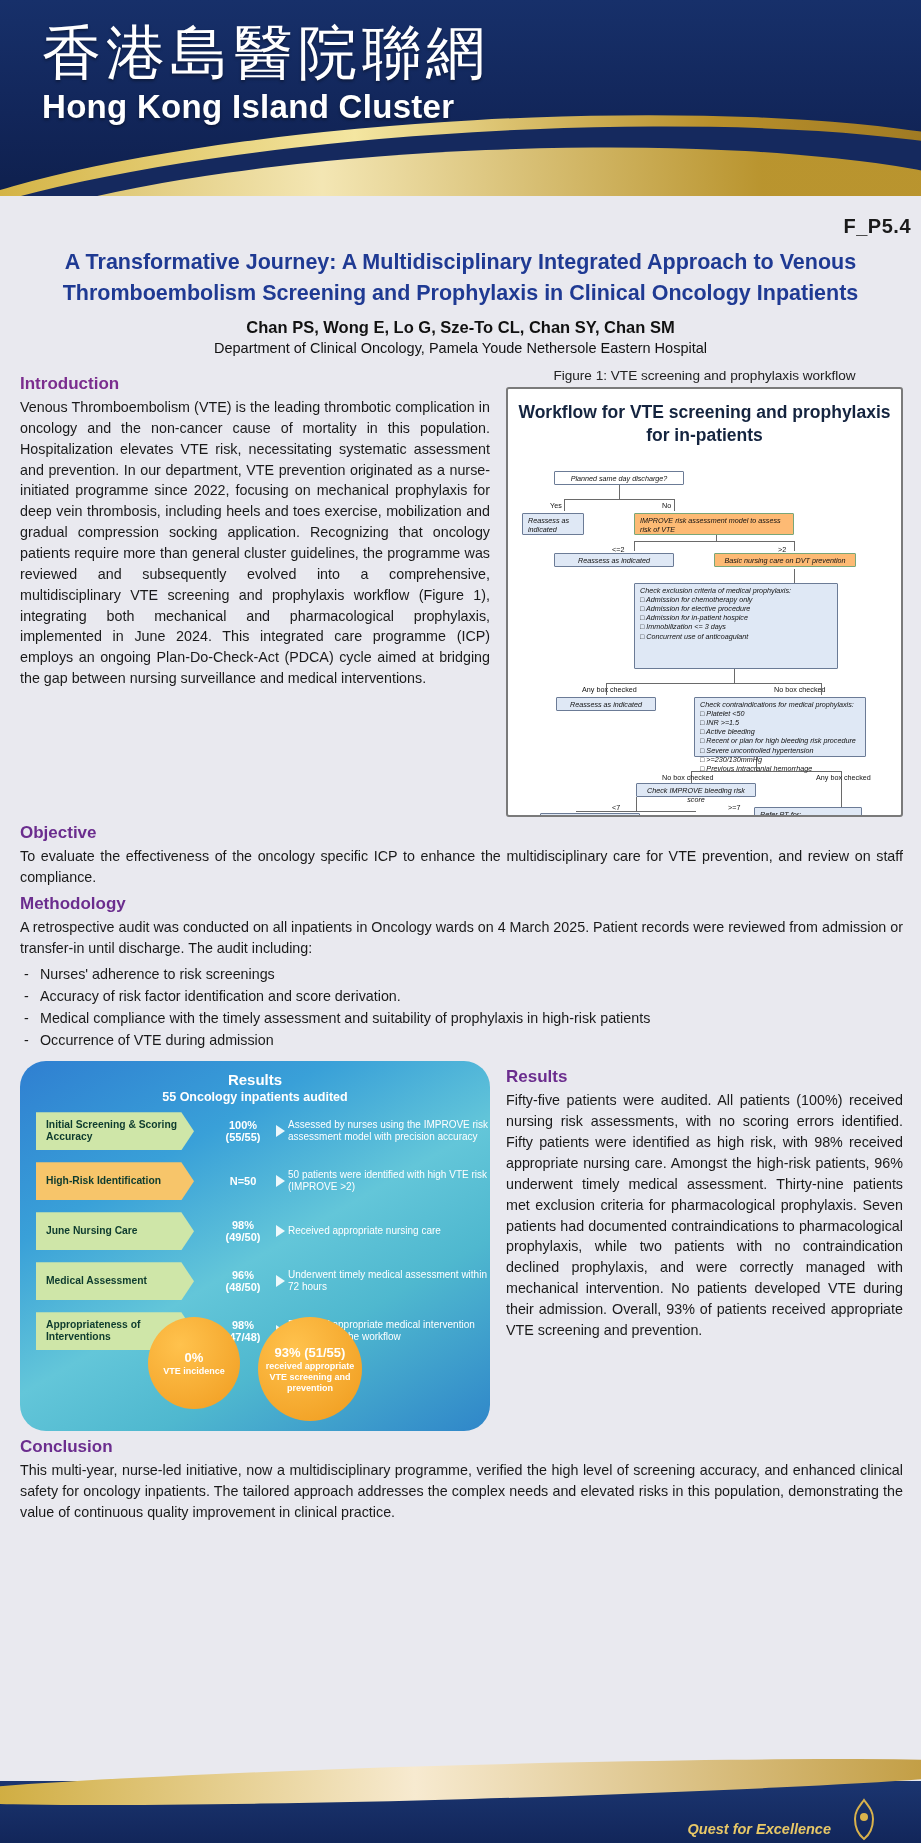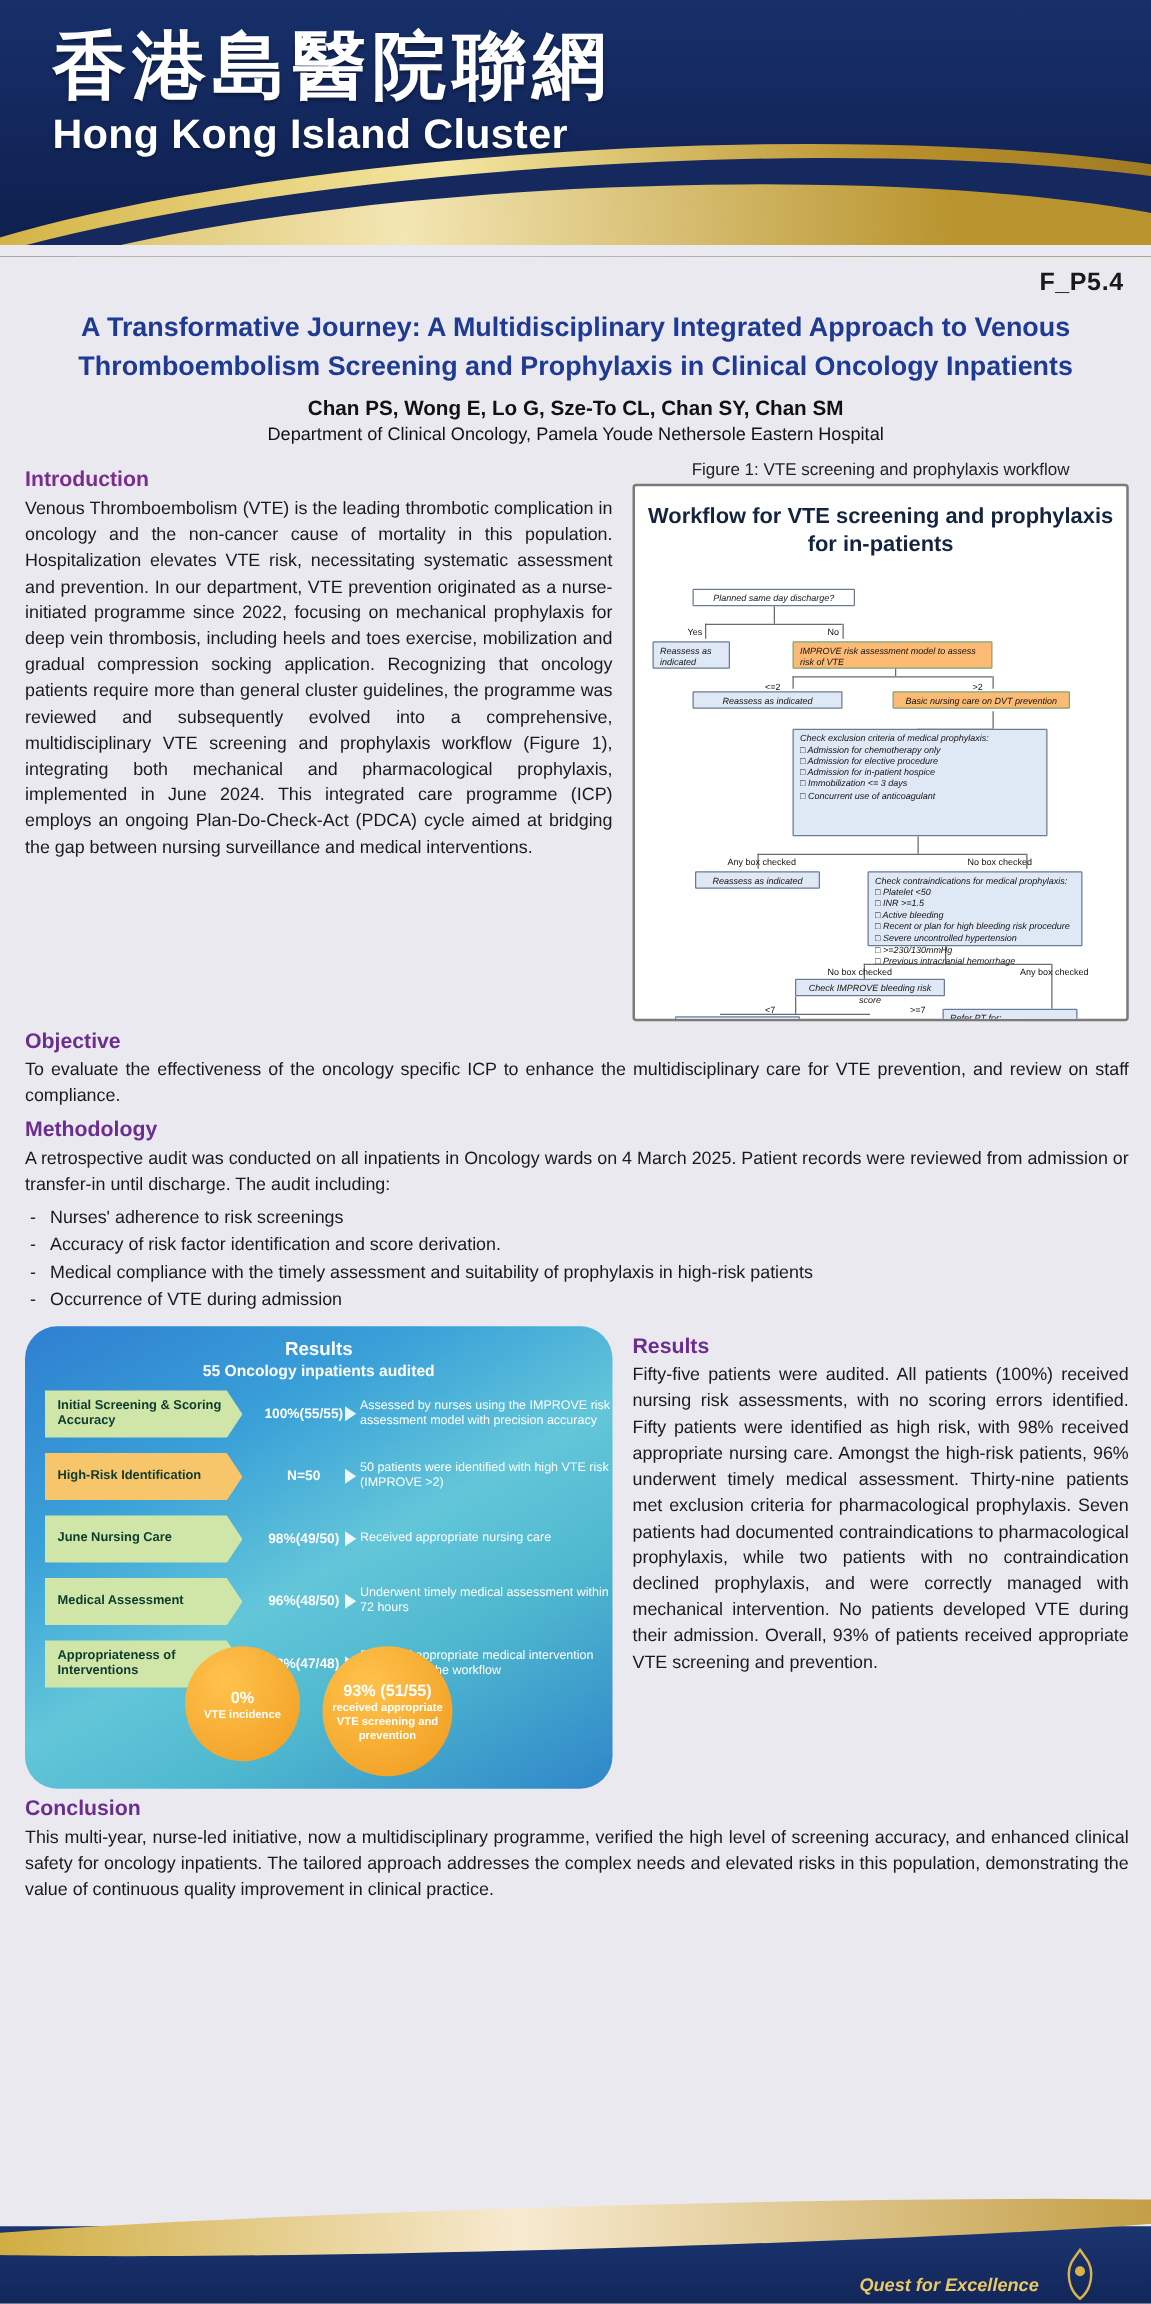--- a/index.html
+++ b/index.html
@@ -36,31 +36,31 @@
     border-radius: 50% / 50%;
     background: linear-gradient(90deg,#d8b745,#fff0b8 35%,#c29a2c 75%);
     transform: rotate(-2.4deg);
     opacity: .95;
   }
   .banner .maskbottom {
     position:absolute; left:0; top:196px; width:921px; height:30px; background:#e9e9ef;
   }
   .banner-text { position:absolute; left:42px; top:22px; z-index:5; }
   .banner-cn {
-    color:#ffffff; font-size:59px; font-weight:bold; letter-spacing:5px;
+    color:#ffffff; font-size:59px; font-weight:normal; letter-spacing:5px;
     font-family:"DejaVu Sans", sans-serif; line-height:1.05;
     text-shadow: 0 2px 3px rgba(0,0,0,.35);
   }
   .banner-en {
     color:#ffffff; font-size:33px; font-weight:bold; margin-top:4px;
     font-family:"Liberation Sans", sans-serif; letter-spacing:.3px;
     text-shadow: 0 2px 3px rgba(0,0,0,.35);
   }
   .code {
-    position:absolute; right:22px; top:215px;
+    position:absolute; right:10px; top:215px;
     font-size:20px; font-weight:bold; color:#1a1a1a; letter-spacing:.5px;
   }
 
   
   .titleblock { margin-top: 42px; padding: 0 26px; text-align:center; }
   .poster-title {
     color:#1f3a93; font-size:21.5px; font-weight:bold; line-height:1.42;
     max-width: 880px; margin: 0 auto;
   }
   .authors { margin-top:10px; font-size:16.5px; font-weight:bold; color:#111; }
@@ -113,21 +113,21 @@
   .rf-sub { text-align:center; font-weight:bold; font-size:12.5px; color:#fff; margin-top:2px; }
   .rf-row { position:relative; height:44px; margin-top:6px; }
   .rf-chip {
     position:absolute; left:6px; top:2px; width:158px; height:38px;
     display:flex; align-items:center; padding-left:10px; font-size:10.3px;
     font-weight:bold; color:#0d3b2e; line-height:1.22;
     clip-path: polygon(0 0, 92% 0, 100% 50%, 92% 100%, 0 100%);
   }
   .rf-val {
     position:absolute; left:176px; top:2px; width:74px; height:38px;
-    display:flex; flex-direction:row; align-items:center; justify-content:center;
+    display:flex; flex-direction:column; align-items:center; justify-content:center;
     font-size:11px; font-weight:bold; color:#fff;
   }
   .rf-desc {
     position:absolute; left:258px; top:0px; width:204px; height:42px;
     display:flex; align-items:center; font-size:10px; color:#fff; line-height:1.22;
   }
   .rf-arrow {
     position:absolute; left:246px; top:15px; width:0; height:0;
     border-top:6px solid transparent; border-bottom:6px solid transparent;
     border-left:9px solid #ffffff; opacity:.9;

